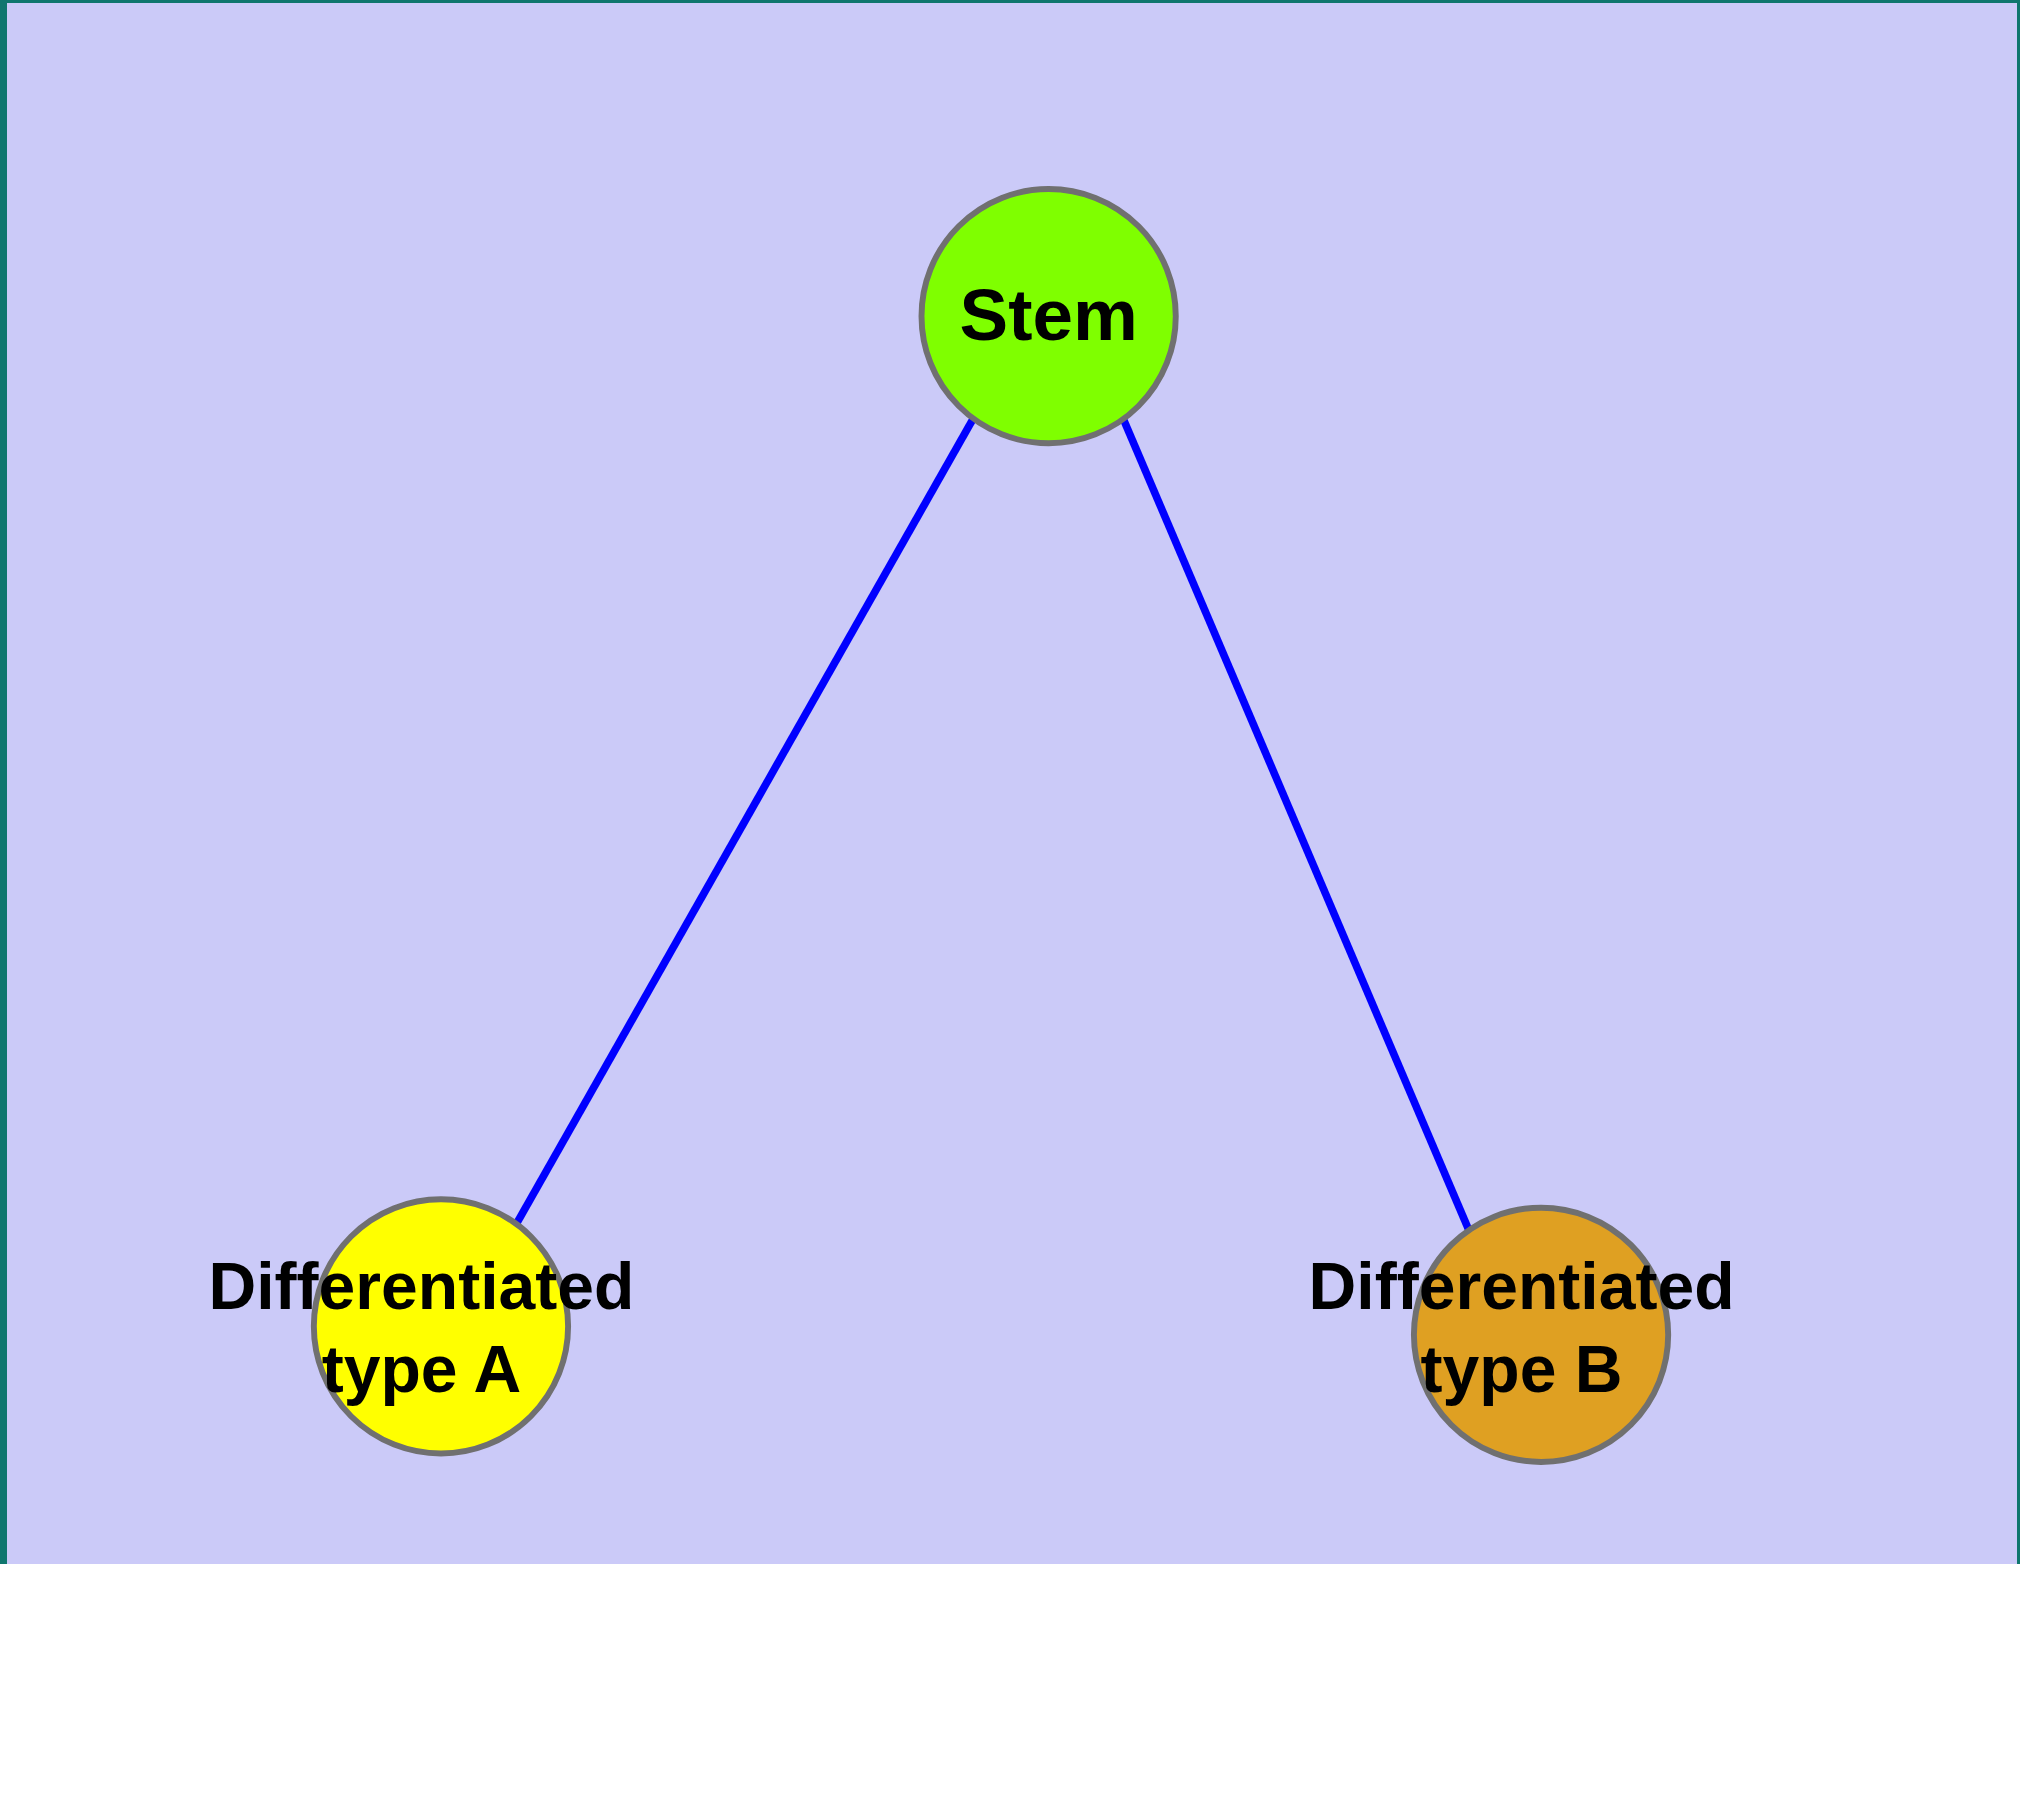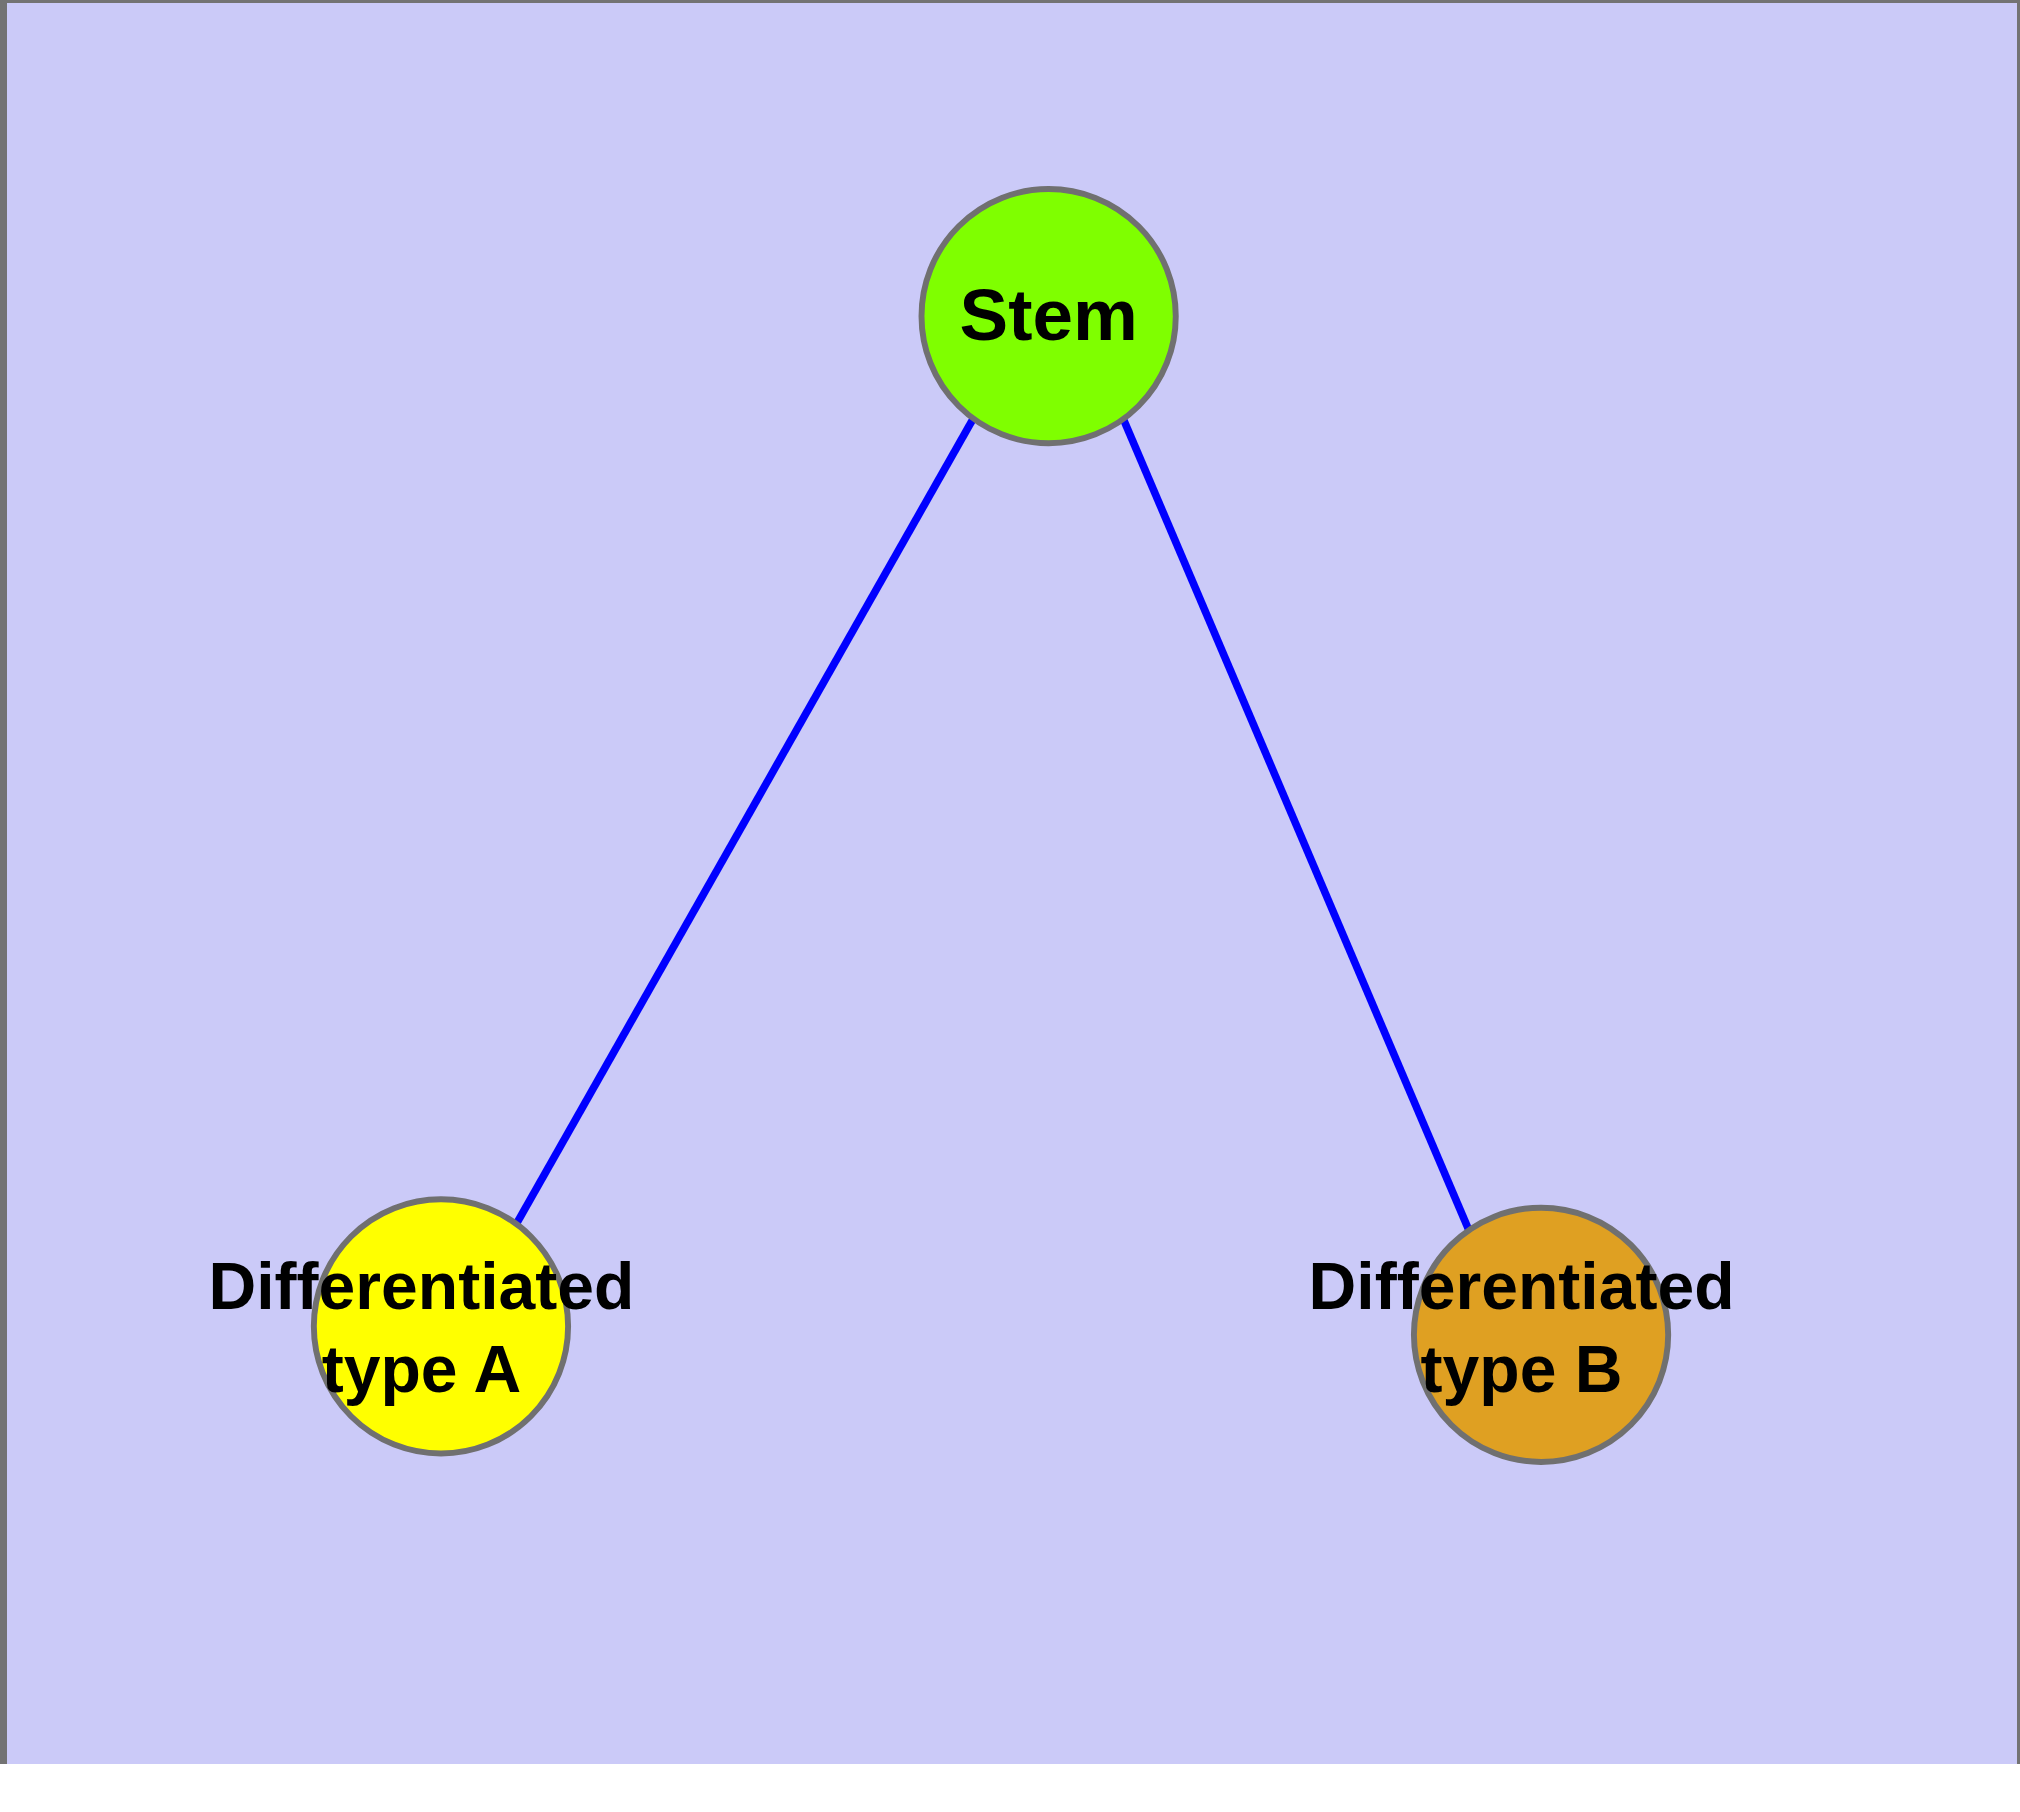--- a/index.html
+++ b/index.html
@@ -3,23 +3,23 @@
 <meta charset="utf-8">
 <style>
   html, body {
     margin: 0;
     padding: 0;
     background: #ffffff;
   }
   #canvas {
     position: relative;
     width: 2021px;
-    height: 1764px;
+    height: 1564px;
     overflow: hidden;
-    background: #737373;
+    background: #0f766e;
     font-family: "Liberation Sans", sans-serif;
     text-decoration: underline;
   }
   #plot-bg {
     position: absolute;
     left: 6.8px;
     top: 3.4px;
     width: 2010px;
     height: 1805px;
     background: #cbcaf8;

